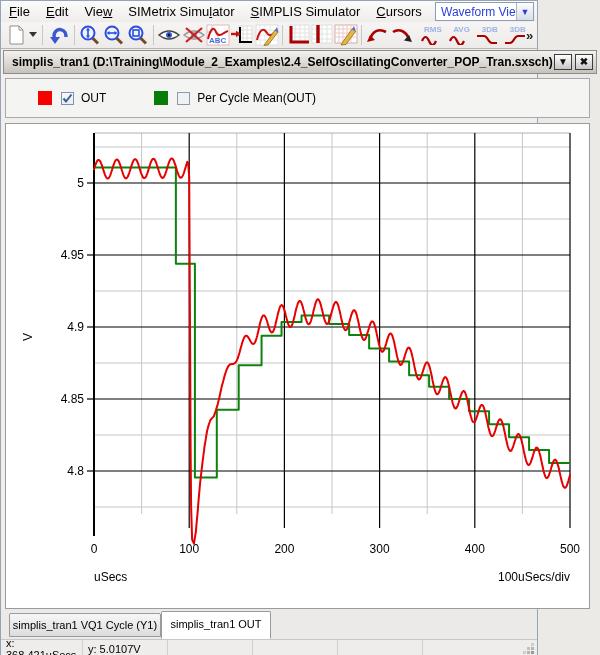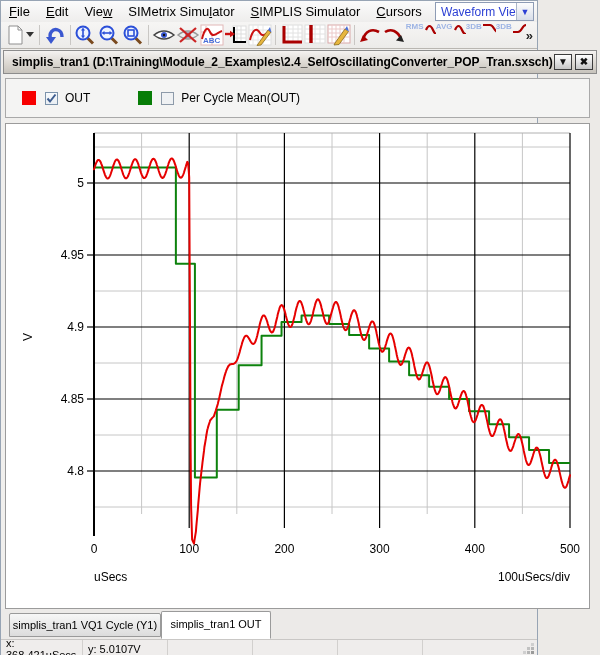--- a/index.html
+++ b/index.html
@@ -13,21 +13,21 @@
   .menu-chevron{margin-left:6px;font-size:12px;color:#222;padding:0 4px;}
   .viewer-combo{position:absolute;right:3px;top:1px;width:99px;height:19px;background:#fff;border:1px solid #8e9cb5;display:flex;align-items:center;box-sizing:border-box;}
   .viewer-combo .txt{flex:1;color:#2b3fd4;font-size:12px;padding-left:5px;white-space:nowrap;overflow:hidden;}
   .viewer-combo .dd{width:16px;height:100%;background:linear-gradient(#fdfdfd,#d7dde8);border-left:1px solid #aab6c8;color:#2b3fd4;font-size:9px;display:flex;align-items:center;justify-content:center;}
 
   
   .toolbar{position:absolute;left:0;top:21px;width:100%;height:27px;background:linear-gradient(#f6f5f4,#ecebe9);border-bottom:1px solid #b9b6b1;display:flex;align-items:center;padding-left:3px;box-sizing:border-box;}
   .tbtn{width:26px;height:24px;display:flex;align-items:center;justify-content:center;border-radius:2px;text-decoration:underline;}
   .tbtn.narrow{width:12px;}
   .tsep{width:1px;height:20px;background:#c9c7c4;margin:0 3px;}
-  .lblbtn{width:30px;height:24px;display:flex;flex-direction:row;align-items:flex-start;justify-content:center;}
+  .lblbtn{width:30px;height:24px;display:flex;flex-direction:column;align-items:flex-end;justify-content:center;}
   .lblbtn .cap{font-size:8px;font-weight:bold;color:#9db4e4;line-height:8px;}
   .tb-overflow{margin-left:auto;margin-right:4px;font-size:13px;font-weight:bold;color:#222;}
 
   
   .titlebar{position:absolute;left:2px;top:49px;width:594px;height:24px;box-sizing:border-box;border:1px solid #8c8c8c;background:linear-gradient(#f4f2f0,#dcd8d2 55%,#c7c3bc);display:flex;align-items:center;}
   .titlebar .title{font-size:12px;font-weight:bold;padding-left:8px;flex:1;white-space:nowrap;overflow:hidden;}
   .winbtn{width:18px;height:16px;margin-right:3px;box-sizing:border-box;border:1px solid #3c3c3c;background:linear-gradient(#ffffff,#c6c6c6);display:flex;align-items:center;justify-content:center;font-size:10px;font-weight:bold;color:#111;line-height:10px;}
 
   
   .legend{position:absolute;left:4px;top:77px;width:585px;height:40px;box-sizing:border-box;border:1px solid #a9a9a9;background:#f4f4f3;display:flex;align-items:center;}
@@ -221,21 +221,21 @@
     <span class="tb-overflow">»</span>
   </div>
 
   <div class="titlebar">
     <span class="title">simplis_tran1 (D:\Training\Module_2_Examples\2.4_SelfOscillatingConverter_POP_Tran.sxsch)</span>
     <span class="winbtn">▼</span>
     <span class="winbtn">✖</span>
   </div>
 
   <div class="legend">
-    <div class="legend-item" style="margin-left:16px;">
+    <div class="legend-item" style="margin-left:32px;">
       <span class="swatch" id="swatch-0" style="background: rgb(247, 0, 0);"></span>
       <span class="checkbox">
         <svg width="11" height="11">
             <path d="M1.5 5.5 L4 8.5 L9.5 1.5" fill="none" stroke="#3f5e90" stroke-width="2"></path>
           </svg>
       </span>
       <span class="legend-label">OUT</span>
     </div>
     <div class="legend-item" style="margin-left:48px;">
       <span class="swatch" id="swatch-1" style="background: rgb(7, 125, 7);"></span>

